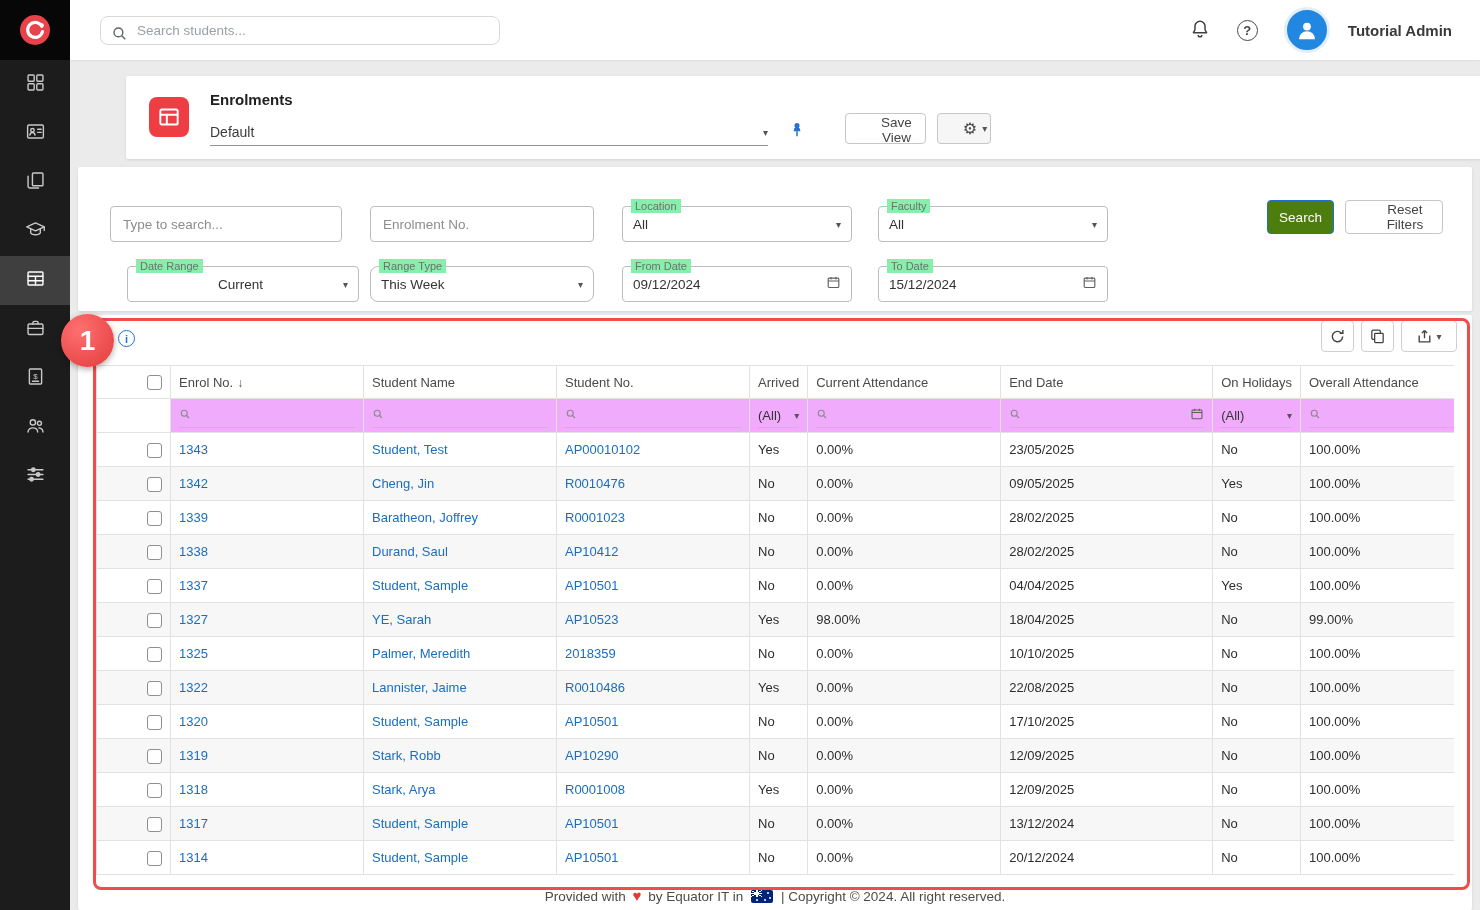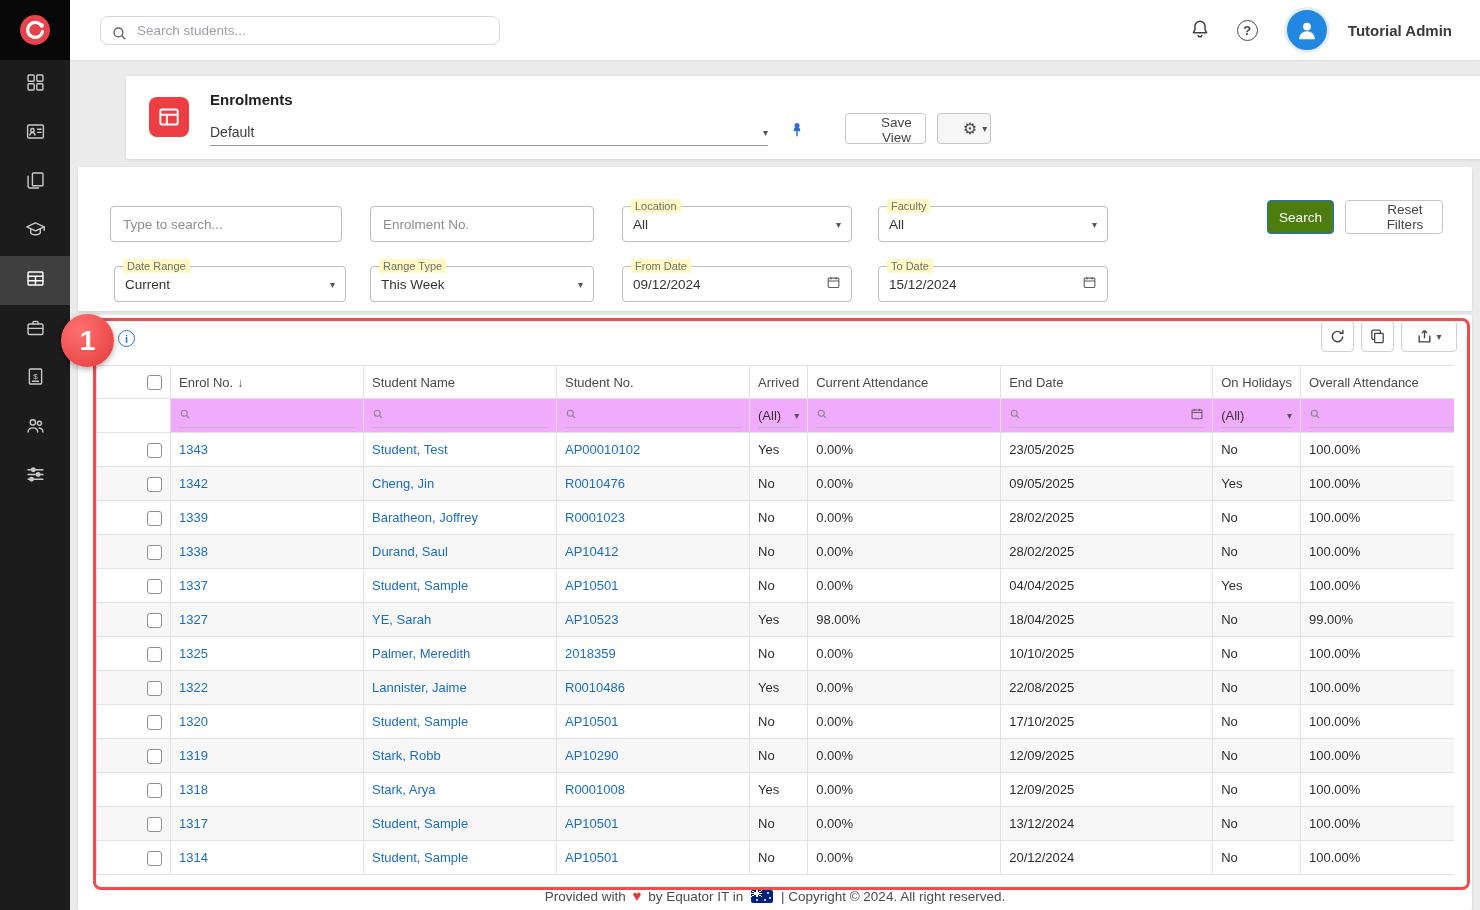--- a/index.html
+++ b/index.html
@@ -36,21 +36,21 @@
   .view-select{position:absolute;left:84px;top:43px;width:558px;height:26px;display:flex;align-items:center;justify-content:space-between;border-bottom:1px solid #949494;cursor:pointer;}
   .view-select .val{font-size:14px;color:#3c3c3c;}
   .caret{font-size:10px;color:#555;}
   .pin-btn{position:absolute;left:660px;top:42px;background:none;border:none;cursor:pointer;padding:2px;}
   .btn{box-sizing:border-box;border:1px solid #c6c6c6;background:#fff;border-radius:4px;font-size:13.5px;color:#444;cursor:pointer;font-family:inherit;padding-left:28px;}
   .save-view-btn{position:absolute;left:719px;top:37px;width:81px;height:31px;}
   .gear-btn{position:absolute;left:811px;top:37px;width:54px;height:31px;background:#f6f6f6;display:flex;align-items:center;justify-content:center;gap:5px;font-size:16px;color:#4a4a4a;}
 
   
   .field{position:absolute;box-sizing:border-box;height:36px;border:1px solid #bdbdbd;border-radius:4px;background:#fff;display:flex;align-items:center;padding:0 10px;}
-  .field .flabel{position:absolute;top:-8px;left:8px;font-size:11px;color:#6f6f6f;background:#fef9c3;padding:0 4px;line-height:14px;}
+  .field .flabel{position:absolute;top:-8px;left:8px;font-size:11px;color:#6f6f6f;background:#86efac;padding:0 4px;line-height:14px;}
   .field .fvalue{flex:1;font-size:13.5px;color:#333;}
   .field input{flex:1;border:none;outline:none;font-size:13.5px;color:#333;background:transparent;min-width:0;font-family:inherit;}
   .field input::placeholder{color:#8d8d8d;}
   .primary-btn{position:absolute;left:1189px;top:33px;width:67px;height:34px;background:#4d7c0f;border:1px solid #1973d3;color:#fff;border-radius:4px;font-size:13.5px;cursor:pointer;font-family:inherit;}
   .reset-btn{position:absolute;left:1267px;top:33px;width:98px;height:34px;}
 
   
   .info-icon{position:absolute;left:40px;top:15px;width:17px;height:17px;border:1.6px solid #1976d2;border-radius:50%;color:#1976d2;font-size:11px;display:flex;align-items:center;justify-content:center;box-sizing:border-box;cursor:pointer;font-weight:700;}
   .grid-toolbar{position:absolute;right:15px;top:5px;display:flex;gap:7px;}
   .tool-btn{box-sizing:border-box;height:32px;width:33px;border:1px solid #cfcfcf;border-radius:4px;background:#fff;display:flex;align-items:center;justify-content:center;cursor:pointer;gap:3px;}
@@ -239,26 +239,26 @@
       <span class="caret">▾</span>
     </div>
     <div class="field" style="left:800px;top:39px;width:230px;">
       <span class="flabel">Faculty</span>
       <span class="fvalue">All</span>
       <span class="caret">▾</span>
     </div>
     <button class="primary-btn">Search</button>
     <button class="btn reset-btn">Reset Filters</button>
 
-    <div class="field" style="left:36px;top:99px;width:232px;">
+    <div class="field" style="left:49px;top:99px;width:232px;text-align:center;">
       <span class="flabel">Date Range</span>
       <span class="fvalue">Current</span>
       <span class="caret">▾</span>
     </div>
-    <div class="field" style="left:292px;top:99px;width:224px;">
+    <div class="field" style="left:292px;top:99px;width:224px;border-radius:8px;">
       <span class="flabel">Range Type</span>
       <span class="fvalue">This Week</span>
       <span class="caret">▾</span>
     </div>
     <div class="field" style="left:544px;top:99px;width:230px;">
       <span class="flabel">From Date</span>
       <span class="fvalue">09/12/2024</span>
       <span>
         <svg viewBox="0 0 24 24" width="15" height="15" fill="none" stroke="#5f5f5f" stroke-width="1.8">
             <rect x="3.5" y="5" width="17" height="15" rx="1.5"></rect>

